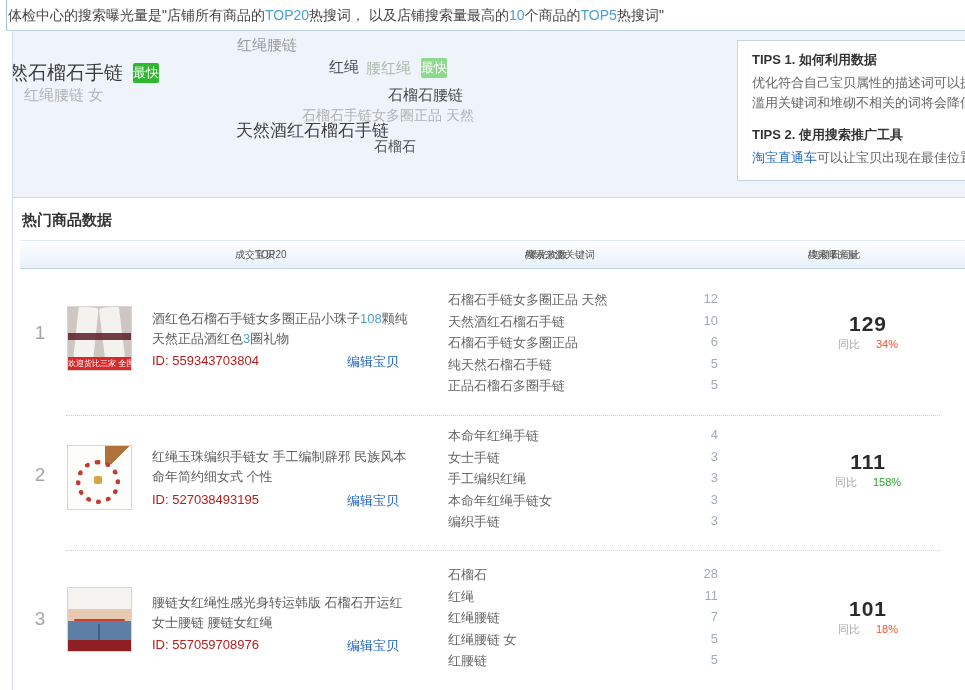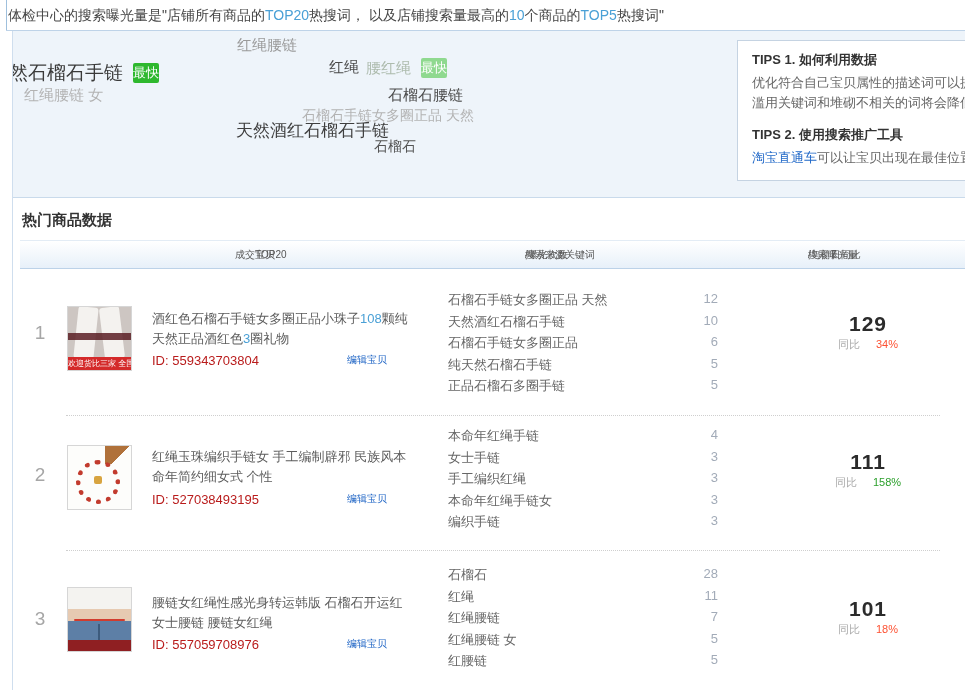--- a/index.html
+++ b/index.html
@@ -51,21 +51,21 @@
   .r2{top:420px;height:130px;}
   .r3{top:559px;height:131px;}
   .rank{position:absolute;left:20px;width:40px;text-align:center;font-size:19px;color:#a6a6a6;}
   .r1 .rank{top:38px}.r2 .rank{top:44px}.r3 .rank{top:49px}
   .pimg{position:absolute;left:67px;width:63px;height:63px;border:1px solid #d6d6d6;overflow:hidden;background:#fff;}
   .r1 .pimg{top:22px}.r2 .pimg{top:25px}.r3 .pimg{top:28px}
   .ptitle{position:absolute;left:152px;width:262px;font-size:13px;color:#5d5d5d;line-height:20px;}
   .r1 .ptitle{top:25px}.r2 .ptitle{top:27px}.r3 .ptitle{top:34px}
   .pid{position:absolute;left:152px;font-size:13px;color:#b91c1c;}
   .r1 .pid{top:69px}.r2 .pid{top:72px}.r3 .pid{top:78px}
-  .edit{position:absolute;left:347px;font-size:10px;color:#1b62c4;text-decoration:none;}
+  .edit{position:absolute;left:347px;font-size:13px;color:#1b62c4;text-decoration:none;}
   .r1 .edit{top:69px}.r2 .edit{top:72px}.r3 .edit{top:78px}
   .kwlist{position:absolute;left:448px;top:7px;width:270px;margin:0;padding:0;list-style:none;}
   .kwlist li{height:21.5px;position:relative;font-size:13px;}
   .kwlist .kw{color:#666;}
   .kwlist .cnt{position:absolute;right:0;top:0;color:#a2abb8;}
   .sumbox{position:absolute;left:798px;width:140px;text-align:center;}
   .expnum{font-size:21px;font-weight:bold;color:#2b2b2b;letter-spacing:1px;}
   .r1 .sumbox{top:28px}.r2 .sumbox{top:30px}.r3 .sumbox{top:38px}
   .cmp{margin-top:1px;font-size:11px;}
   .cmp .lbl{color:#ababab;margin-right:16px;}

